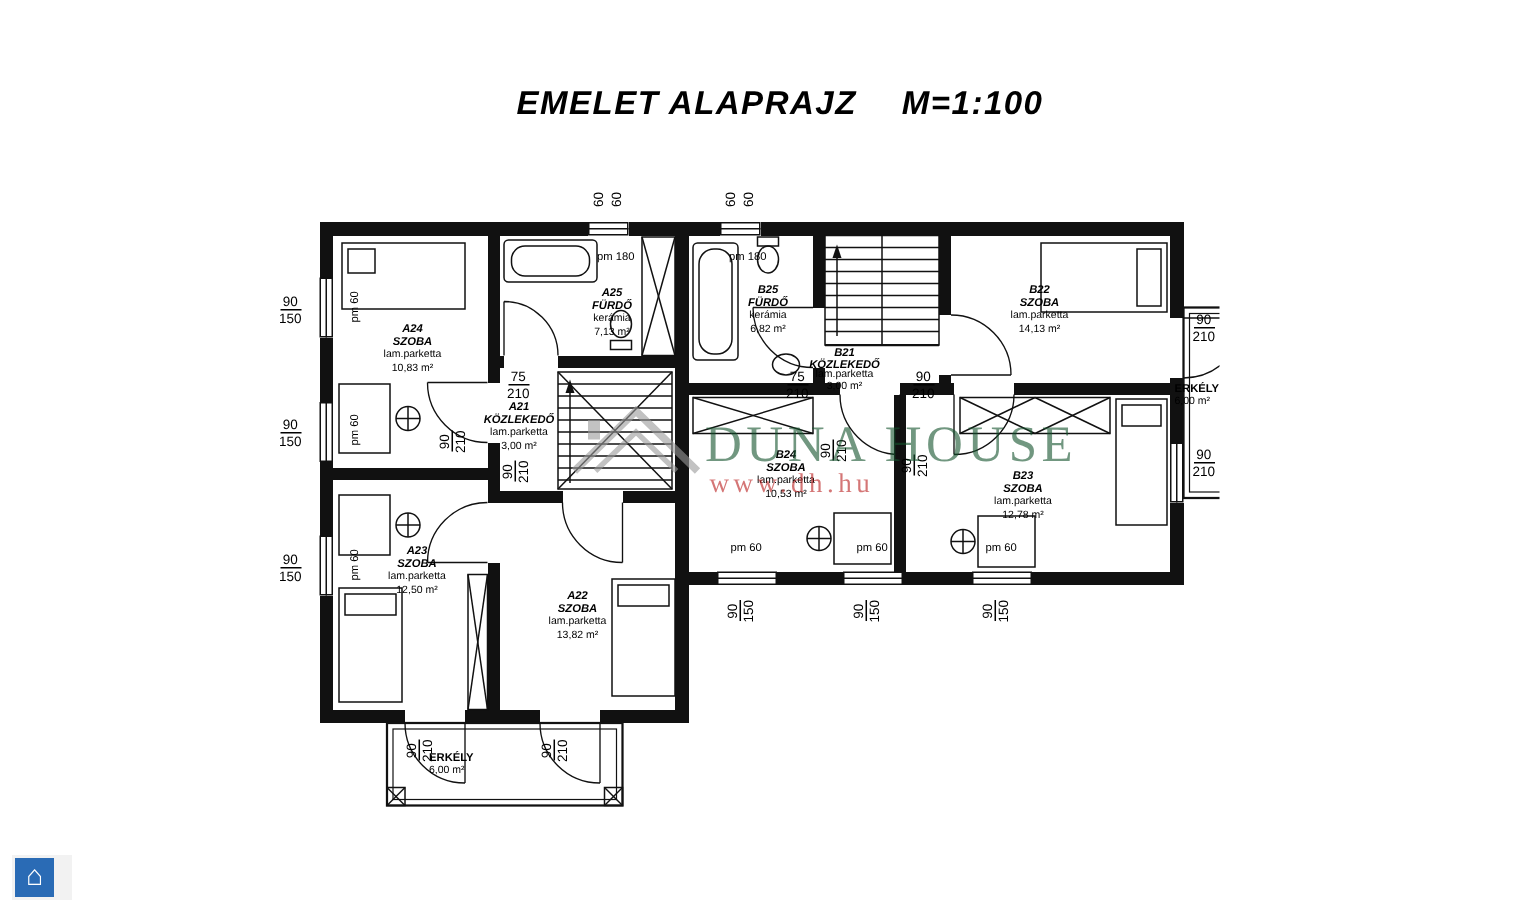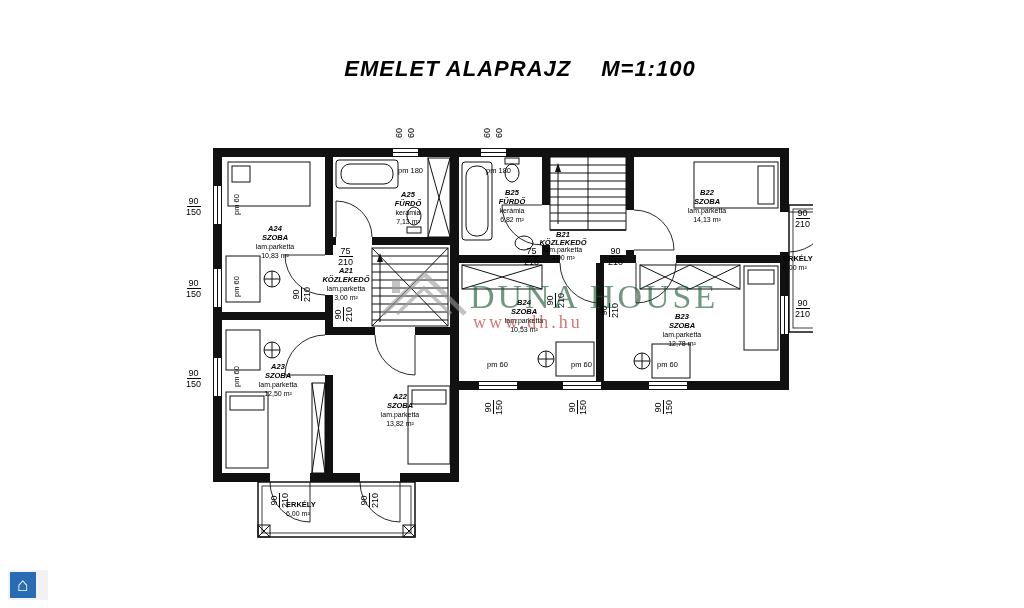--- a/index.html
+++ b/index.html
@@ -242,21 +242,21 @@
       <path d="M270,482 A40,40 0 0 0 310,522 M310,482 L310,522"></path>
       <path d="M360,482 A40,40 0 0 0 400,522 M400,482 L400,522"></path>
       <path d="M542,245 A40,40 0 0 1 502,205 M542,205 L502,205"></path>
       <path d="M634,210 A40,40 0 0 1 674,250 M634,250 L674,250"></path>
       <path d="M560,263 A40,40 0 0 0 600,303 M600,263 L600,303"></path>
       <path d="M676,263 A40,40 0 0 1 636,303 M636,263 L636,303"></path>
       <path d="M789,252 A40,40 0 0 0 829,212 M789,212 L829,212"></path>
     </g>
   </svg>
 
-  <div class="room-label" style="left:225px;top:224px">
+  <div class="room-label" style="left:225px;top:214px">
     <span class="code">A24</span>
     <span class="name">SZOBA</span>
     <span class="mat">lam.parketta</span>
     <span class="area">10,83 m²</span>
   </div>
   <div class="room-label" style="left:358px;top:190px">
     <span class="code">A25</span>
     <span class="name">FÜRDŐ</span>
     <span class="mat">kerámia</span>
     <span class="area">7,13 m²</span>
@@ -266,39 +266,39 @@
     <span class="name">KÖZLEKEDŐ</span>
     <span class="mat">lam.parketta</span>
     <span class="area">3,00 m²</span>
   </div>
   <div class="room-label" style="left:228px;top:362px">
     <span class="code">A23</span>
     <span class="name">SZOBA</span>
     <span class="mat">lam.parketta</span>
     <span class="area">12,50 m²</span>
   </div>
-  <div class="room-label" style="left:350px;top:392px">
+  <div class="room-label" style="left:335px;top:392px">
     <span class="code">A22</span>
     <span class="name">SZOBA</span>
     <span class="mat">lam.parketta</span>
     <span class="area">13,82 m²</span>
   </div>
   <div class="room-label" style="left:462px;top:188px">
     <span class="code">B25</span>
     <span class="name">FÜRDŐ</span>
     <span class="mat">kerámia</span>
     <span class="area">6,82 m²</span>
   </div>
   <div class="room-label compact" style="left:513px;top:231px">
     <span class="code">B21</span>
     <span class="name">KÖZLEKEDŐ</span>
     <span class="mat">lam.parketta</span>
     <span class="area">3,00 m²</span>
   </div>
-  <div class="room-label" style="left:657px;top:188px">
+  <div class="room-label" style="left:643px;top:188px">
     <span class="code">B22</span>
     <span class="name">SZOBA</span>
     <span class="mat">lam.parketta</span>
     <span class="area">14,13 m²</span>
   </div>
   <div class="room-label" style="left:474px;top:298px">
     <span class="code">B24</span>
     <span class="name">SZOBA</span>
     <span class="mat">lam.parketta</span>
     <span class="area">10,53 m²</span>

